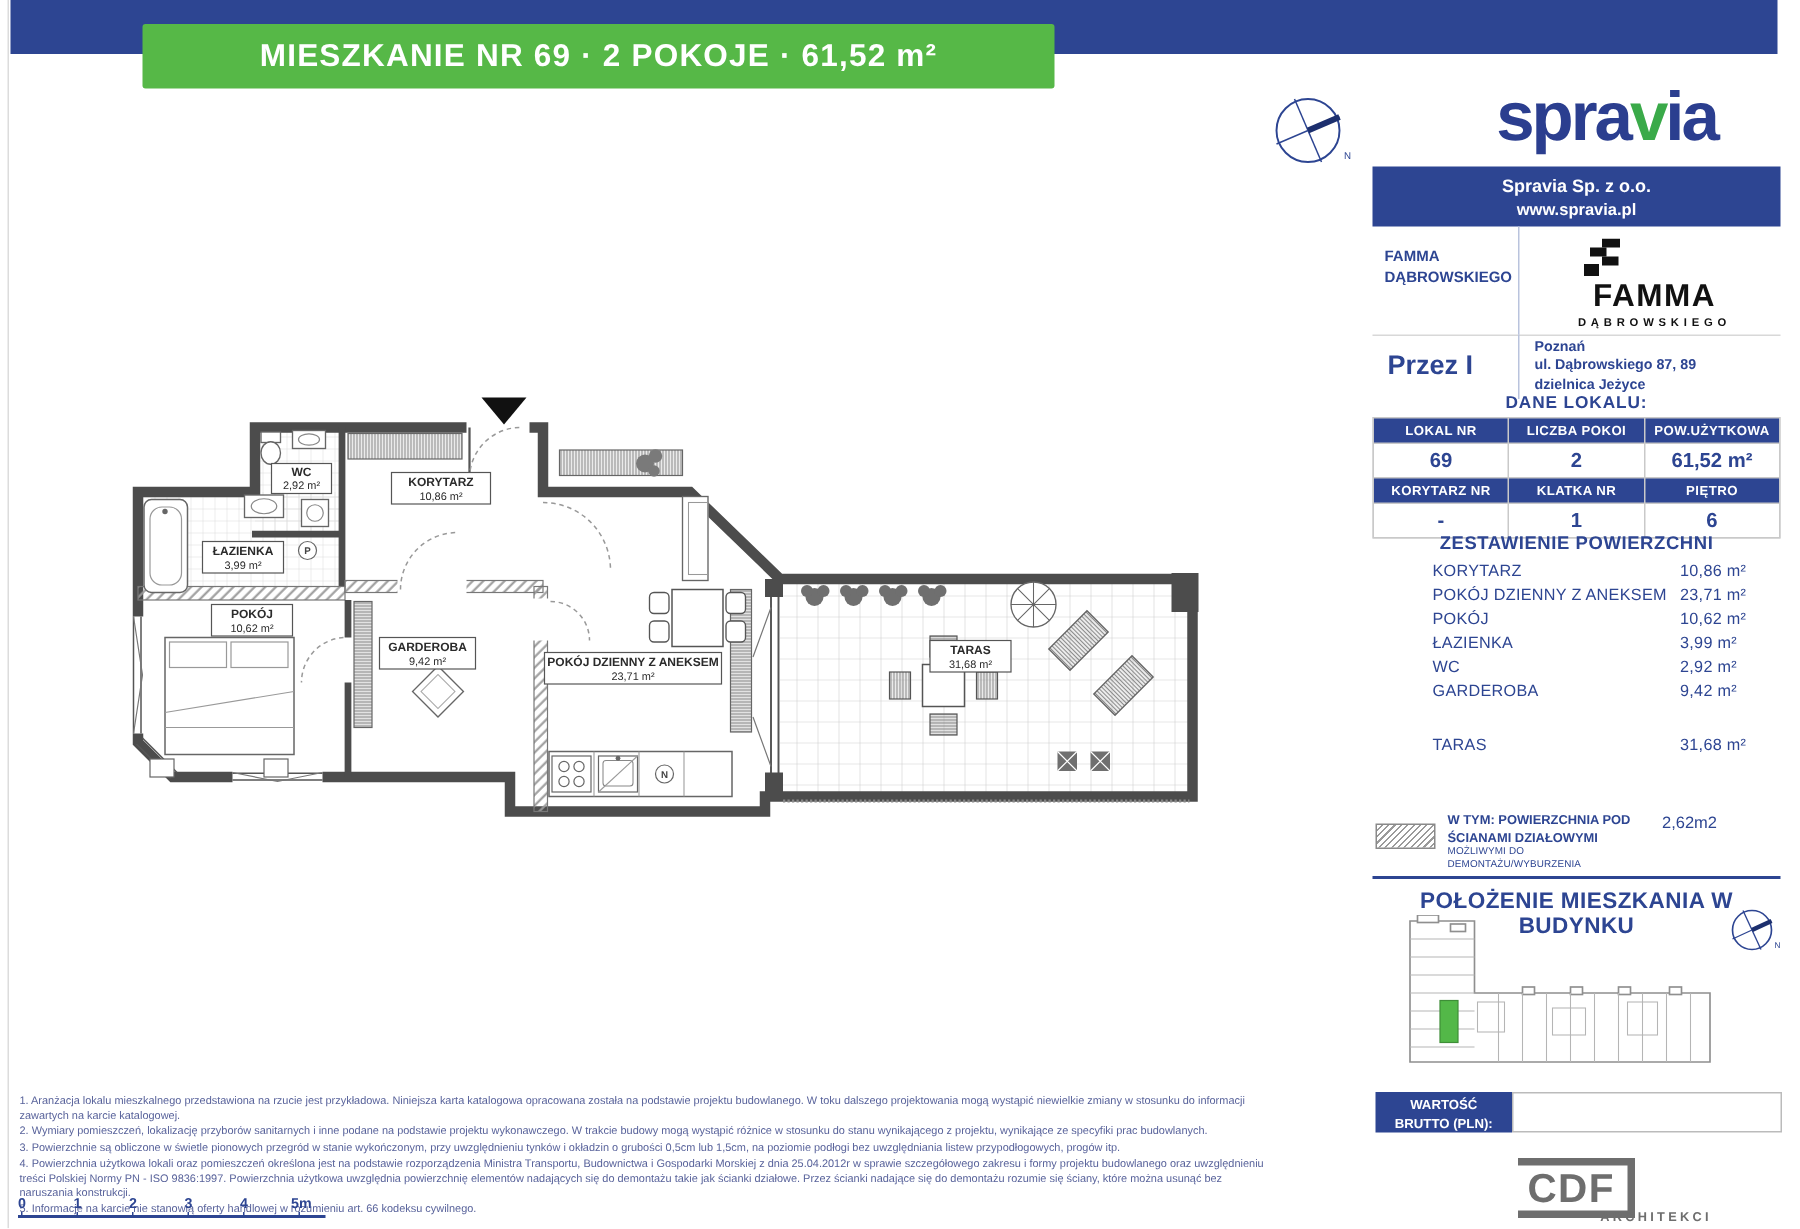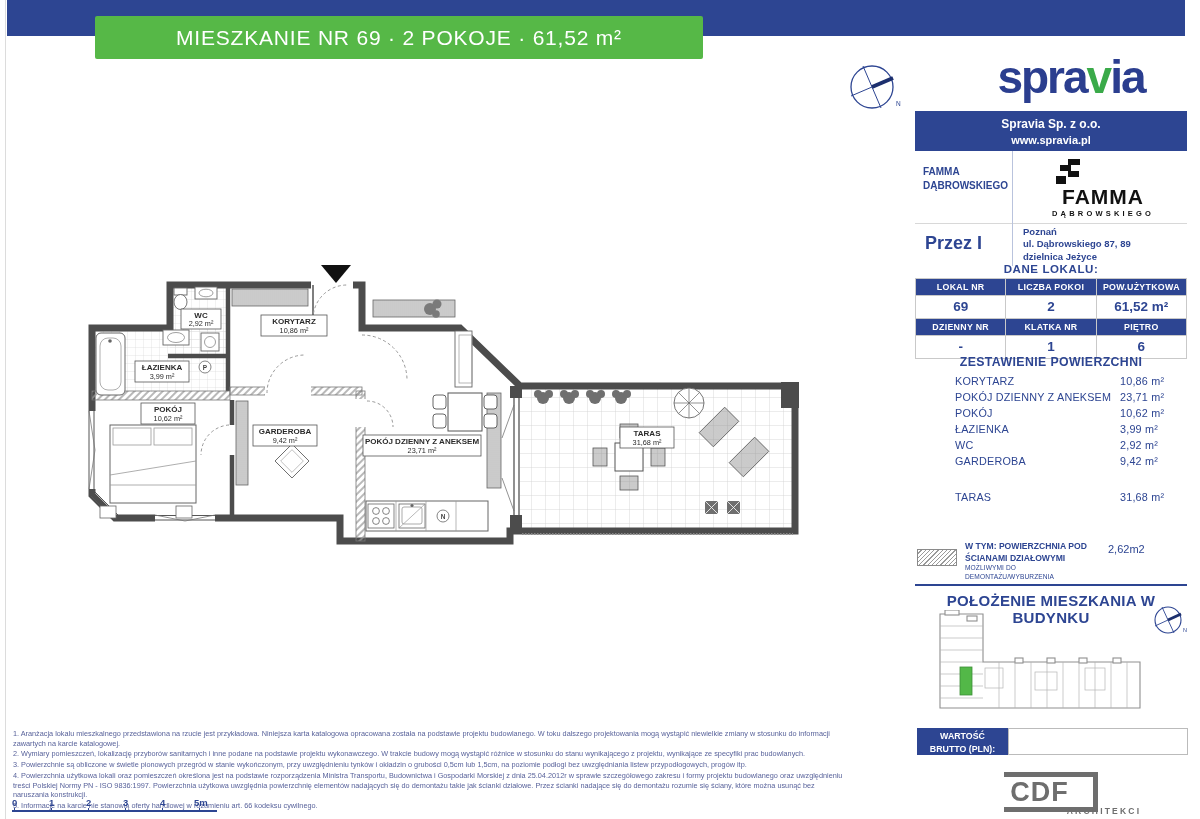--- a/index.html
+++ b/index.html
@@ -3,21 +3,21 @@
 <meta charset="utf-8">
 <style>
   html,body{margin:0;padding:0;background:#fff;}
   .page{position:relative;width:1200px;height:819px;background:#fff;overflow:hidden;
         font-family:"Liberation Sans",sans-serif;color:#2d4592;}
   .abs{position:absolute;}
   .edge-line{left:5px;top:0;width:1px;height:100%;background:#dcdcdc;}
   
   .topbar{left:7px;top:0;width:1178px;height:36px;background:#2d4592;}
   .banner{left:95px;top:16px;width:608px;height:43px;background:#56b847;border-radius:2px;
-          color:#fff;font-weight:400;font-size:21px;letter-spacing:.8px;text-align:center;line-height:43px;}
+          color:#fff;font-weight:700;font-size:21px;letter-spacing:.8px;text-align:center;line-height:43px;}
   
   .logo{left:952px;top:50px;width:238px;height:52px;font-weight:700;font-size:46px;letter-spacing:-2px;
         color:#2b3e8f;text-align:center;}
   .logo .g{color:#3aaa49;}
   .companybar{left:915px;top:111px;width:272px;height:40px;background:#2d4592;color:#fff;text-align:center;
         font-weight:700;font-size:12px;line-height:1.4;padding-top:5px;box-sizing:border-box;}
   .companybar .www{font-size:11px;}
   
   .row1{left:915px;top:151px;width:272px;height:72px;border-bottom:1px solid #d8d8d8;}
   .row2{left:915px;top:223px;width:272px;height:43px;}
@@ -52,21 +52,21 @@
   .pval{left:1108px;top:543px;font-size:11px;}
   .navy-hr{left:915px;top:584px;width:272px;height:2px;background:#2d4592;}
   .loc-h{left:915px;top:592px;font-size:15px;letter-spacing:.3px;}
   
   .price-l{left:917px;top:728px;width:91px;height:27px;background:#2d4592;color:#fff;text-align:center;
            font-weight:700;font-size:8.8px;line-height:1.45;padding-top:2px;box-sizing:border-box;}
   .price-v{left:1008px;top:728px;width:180px;height:27px;border:1px solid #bbb;box-sizing:border-box;background:#fff;}
   .proj-h{left:915px;top:757px;width:272px;text-align:center;font-weight:800;font-size:13px;letter-spacing:.6px;}
   .cdf-wrap{left:915px;top:772px;width:272px;text-align:center;}
   .cdf{display:inline-block;border-top:5px solid #6e6e6e;border-right:5px solid #6e6e6e;border-bottom:5px solid #6e6e6e;
-       padding:0 24px 0 6px;color:#6e6e6e;font-weight:800;font-size:27px;letter-spacing:1px;line-height:30px;}
+       padding:0 8px 0 6px;color:#6e6e6e;font-weight:800;font-size:27px;letter-spacing:1px;line-height:30px;}
   .arch{left:968px;top:806px;width:272px;text-align:center;color:#6e6e6e;font-weight:700;font-size:8.5px;letter-spacing:2.2px;}
   
   .foot{left:13px;top:729px;width:838px;color:#59639b;font-size:7.3px;line-height:1.33;}
   .foot div{margin-bottom:1px;}
   
   .sbar{left:12px;top:797px;width:210px;height:20px;}
   .sbar span{position:absolute;top:0;font-weight:800;font-size:9.5px;color:#2d4592;}
   .sbar .line{position:absolute;top:13px;left:0;width:205px;height:2px;background:#2d4592;}
   .sbar i{position:absolute;top:11px;width:1px;height:4px;background:#2d4592;}
   svg text{font-family:"Liberation Sans",sans-serif;}
@@ -130,21 +130,21 @@
 
   <div class="abs h-center dane-h">DANE LOKALU:</div>
 
   <div class="abs utable">
     <div class="hc">LOKAL NR</div>
     <div class="hc">LICZBA POKOI</div>
     <div class="hc">POW.UŻYTKOWA</div>
     <div class="vc">69</div>
     <div class="vc">2</div>
     <div class="vc">61,52 m²</div>
-    <div class="hc">DZIENNY NR</div>
+    <div class="hc">KORYTARZ NR</div>
     <div class="hc">KLATKA NR</div>
     <div class="hc">PIĘTRO</div>
     <div class="vc">-</div>
     <div class="vc">1</div>
     <div class="vc">6</div>
   </div>
 
   <div class="abs h-center zest-h">ZESTAWIENIE POWIERZCHNI</div>
 
   <div class="abs alist">

